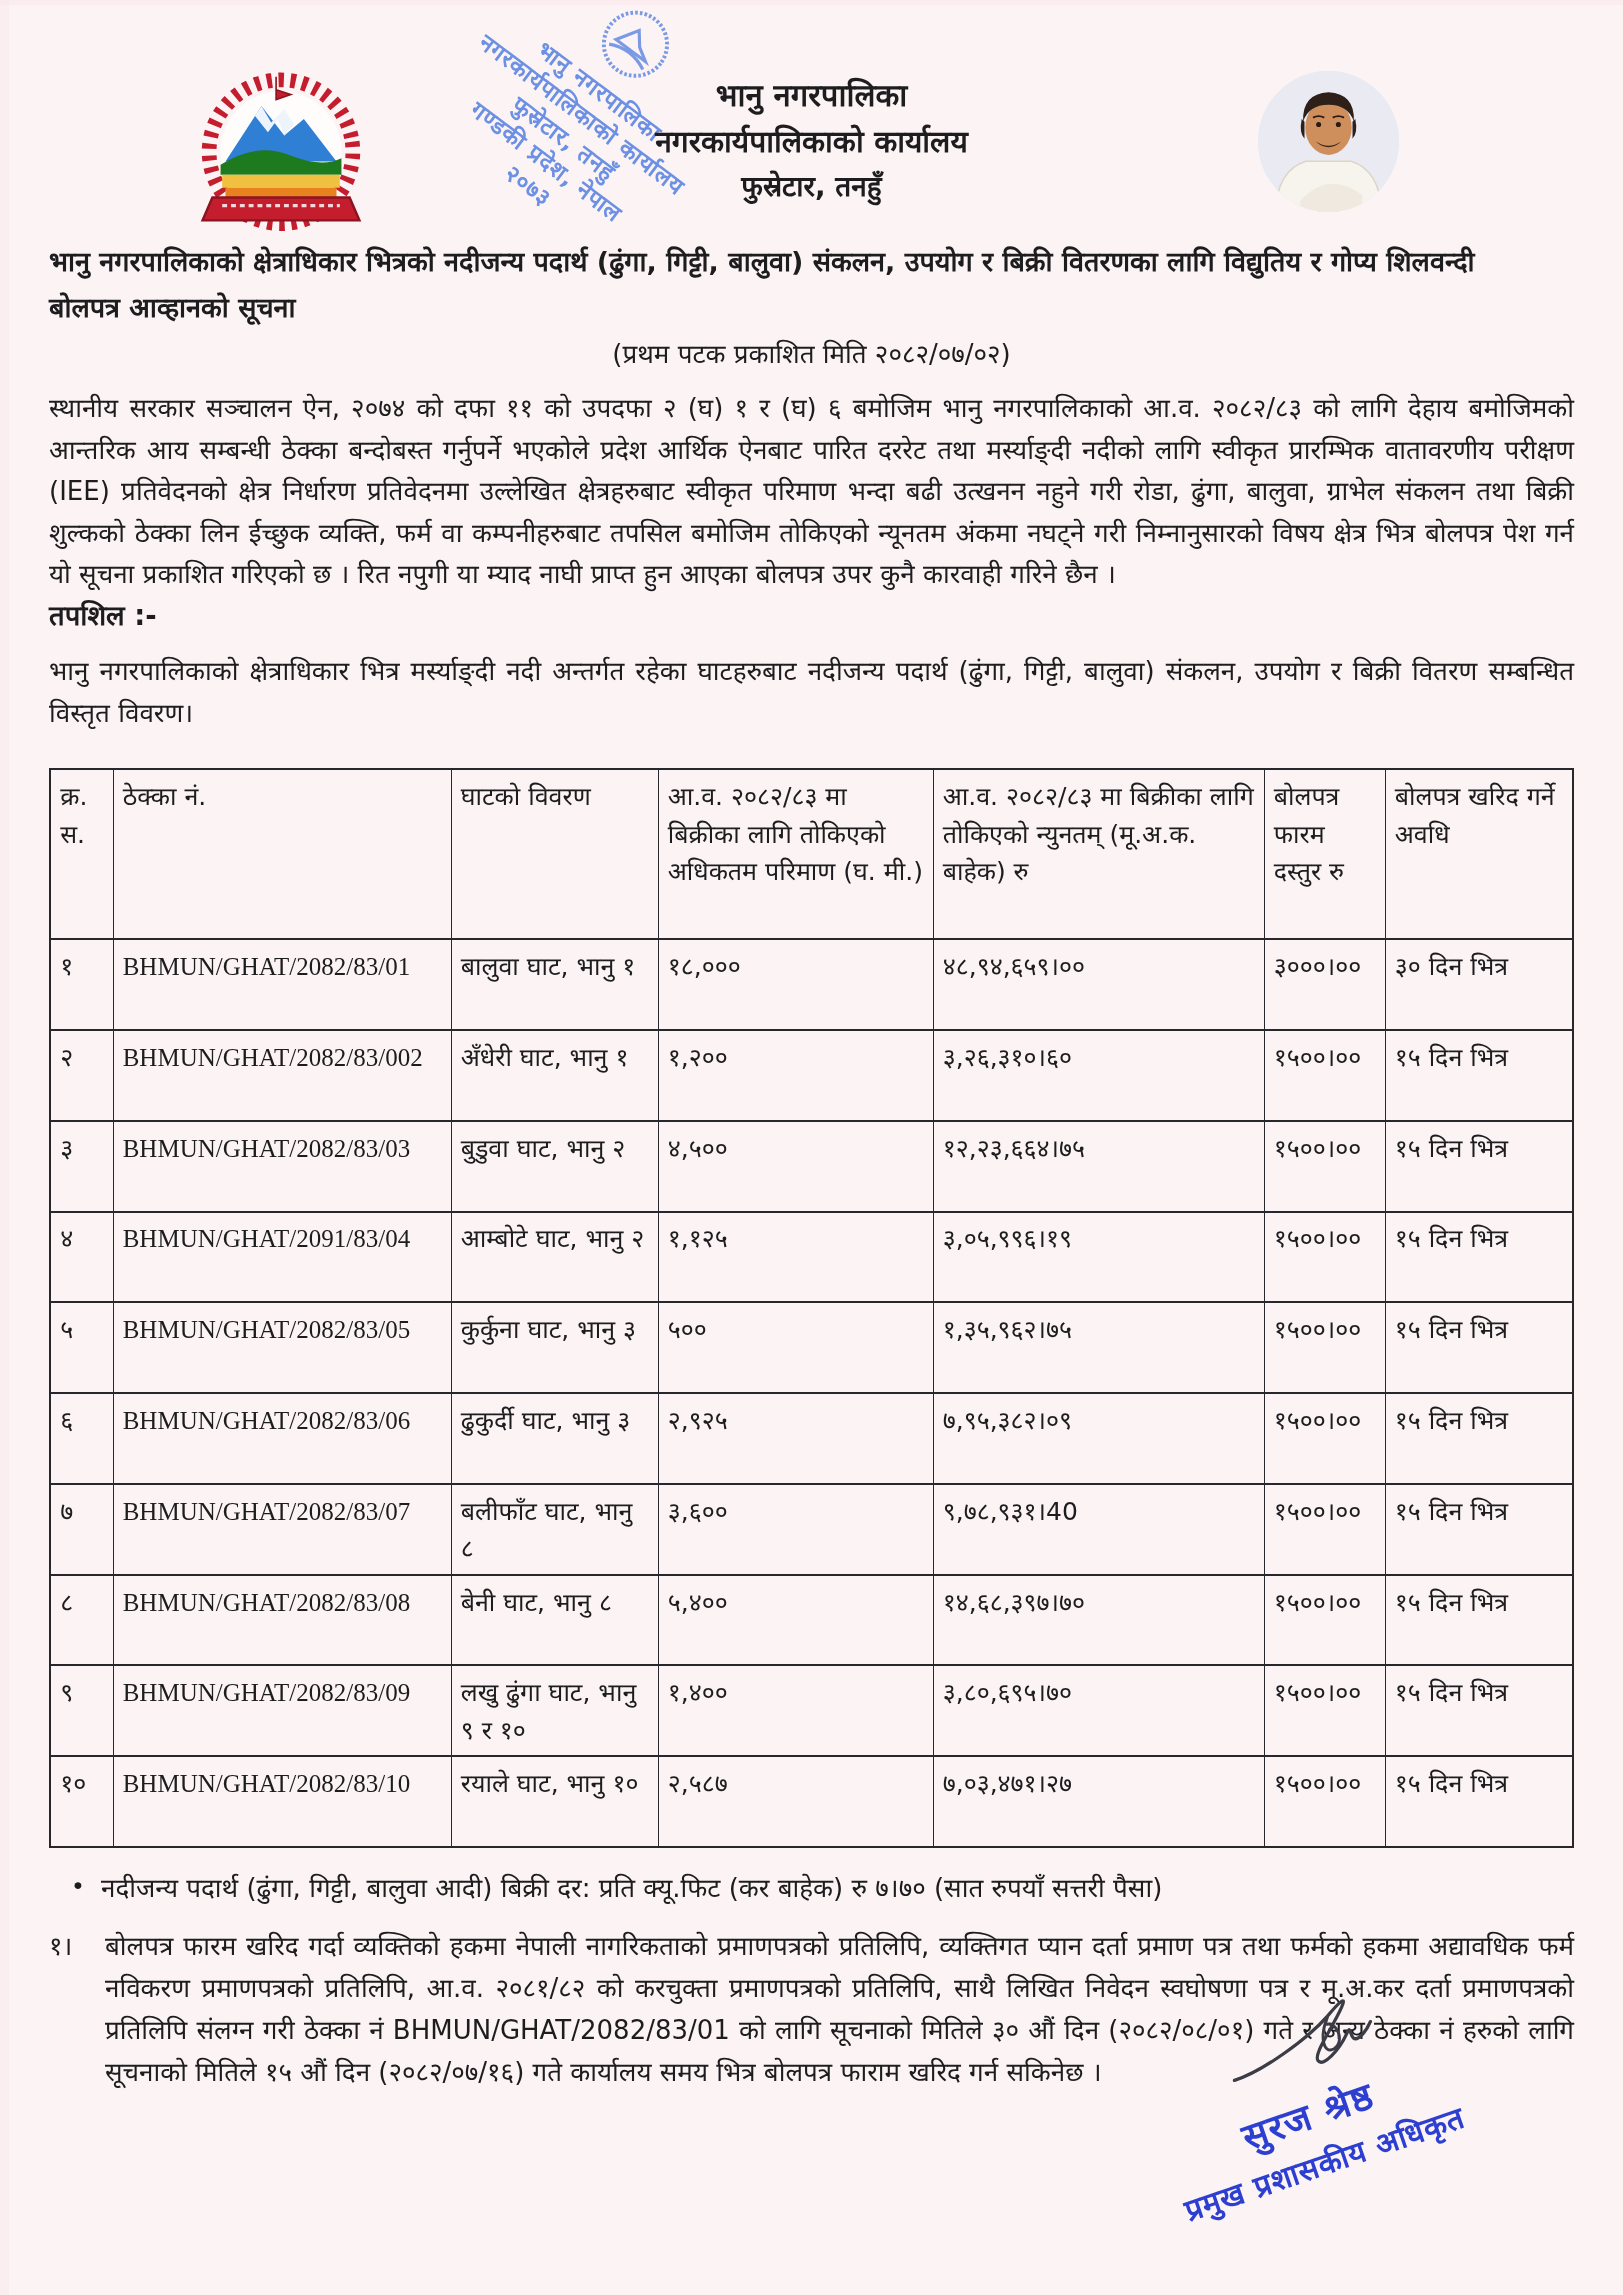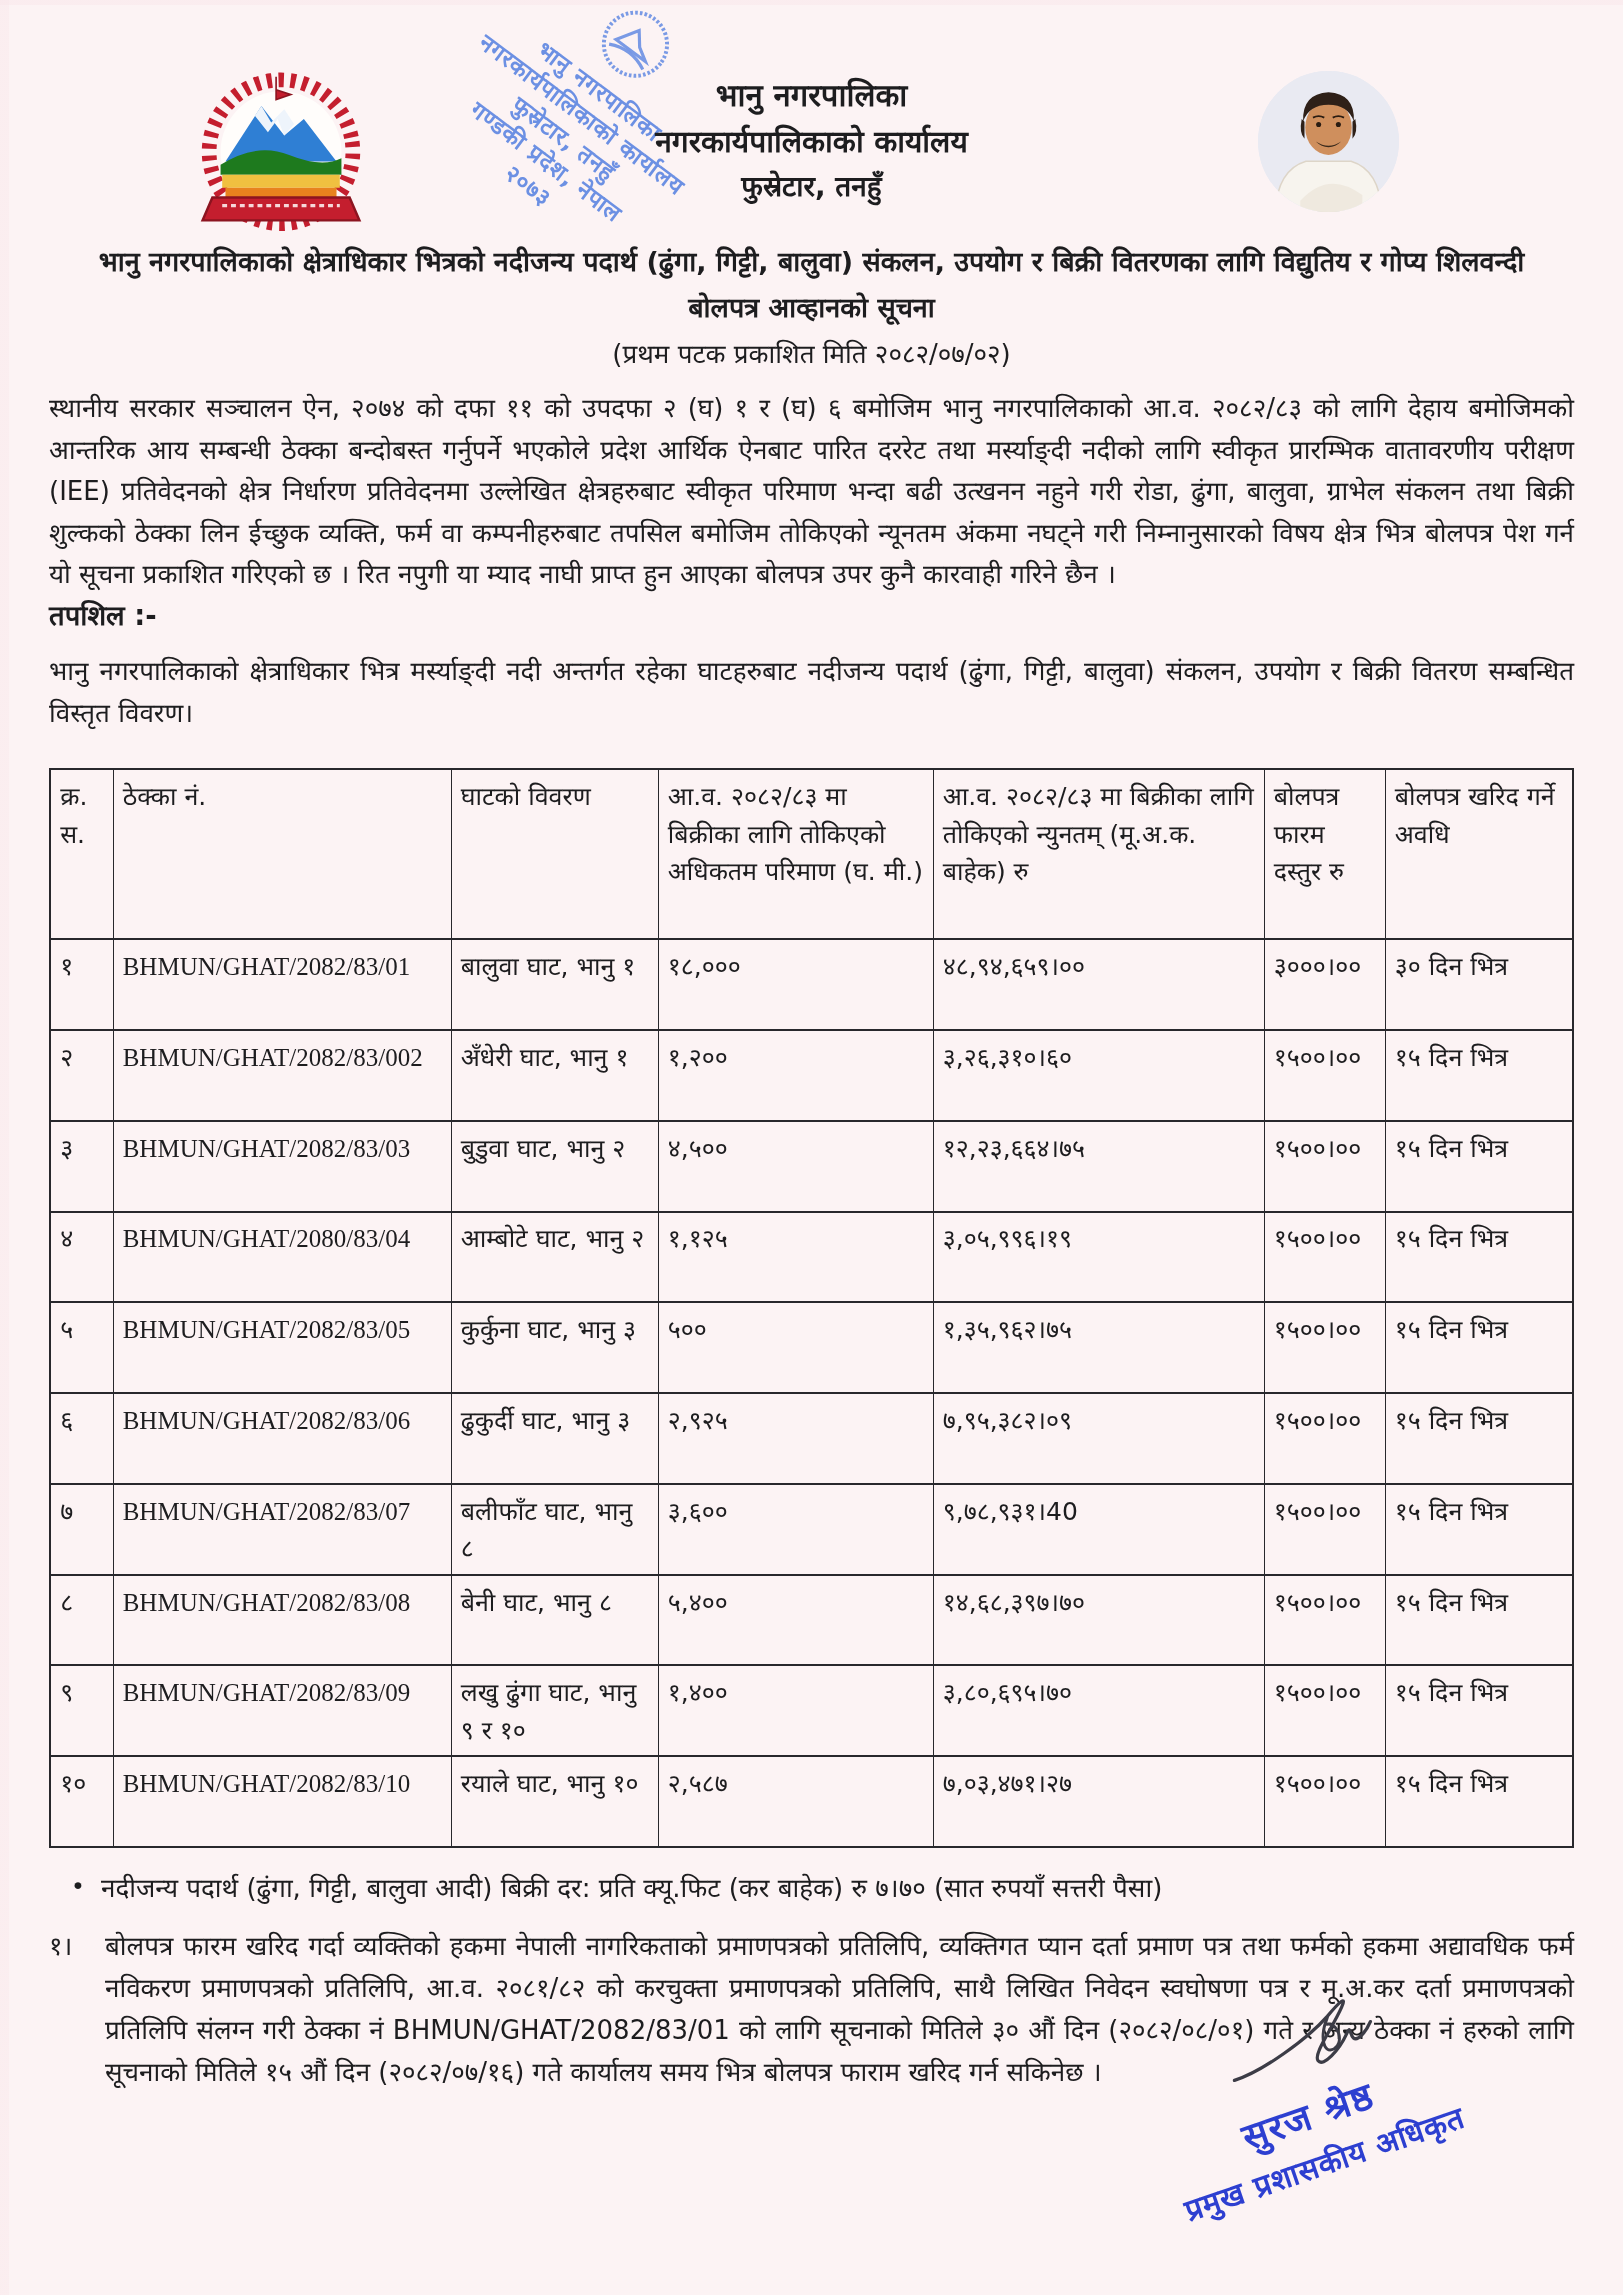--- a/index.html
+++ b/index.html
@@ -28,21 +28,21 @@
   .stamp-emblem{margin:0 auto 3.9px auto;width:79px;height:79px;}
   .title-block{position:absolute;left:0;right:0;top:46px;text-align:center;}
   .title-muni{font-size:31px;font-weight:bold;line-height:1.55;}
   .title-office{font-size:30px;font-weight:bold;line-height:1.55;}
   .title-loc{font-size:28px;font-weight:bold;line-height:1.5;}
   .photo{
     position:absolute;right:175px;top:46px;width:141px;height:141px;border-radius:50%;
     overflow:hidden;background:#e9eaf2;
   }
   
-  .subject{margin-top:18.3px;text-align:center;font-weight:bold;font-size:27px;line-height:1.7;}
+  .subject{margin-top:18.3px;font-weight:bold;font-size:27px;line-height:1.7;}
   .pubdate{margin-top:3.9px;text-align:center;font-weight:400;font-size:26px;}
   
   .intro{margin:17px 0 0 0;font-size:26px;line-height:1.6;text-align:justify;}
   .tapasil-label{font-size:27.5px;font-weight:bold;}
   .tapasil-desc{margin:18.3px 0 0 0;font-size:26px;line-height:1.6;text-align:justify;}
   
   table.main{border-collapse:collapse;margin-top:34px;width:1522px;table-layout:fixed;}
   table.main th,table.main td{
     border:1.3px solid #28282c;border-top-width:2px;border-bottom-width:2px;
     vertical-align:top;text-align:left;padding:7.9px 7.9px 3.9px 9.2px;
@@ -186,21 +186,21 @@
           <td class="c0">३</td>
           <td class="c1">BHMUN/GHAT/2082/83/03</td>
           <td class="c2">बुडुवा घाट, भानु २</td>
           <td class="c3">४,५००</td>
           <td class="c4">१२,२३,६६४।७५</td>
           <td class="c5">१५००।००</td>
           <td class="c6">१५ दिन भित्र</td>
         </tr>
         <tr>
           <td class="c0">४</td>
-          <td class="c1">BHMUN/GHAT/2080/83/04</td>
+          <td class="c1">BHMUN/GHAT/2091/83/04</td>
           <td class="c2">आम्बोटे घाट, भानु २</td>
           <td class="c3">१,१२५</td>
           <td class="c4">३,०५,९९६।१९</td>
           <td class="c5">१५००।००</td>
           <td class="c6">१५ दिन भित्र</td>
         </tr>
         <tr>
           <td class="c0">५</td>
           <td class="c1">BHMUN/GHAT/2082/83/05</td>
           <td class="c2">कुर्कुना घाट, भानु ३</td>

